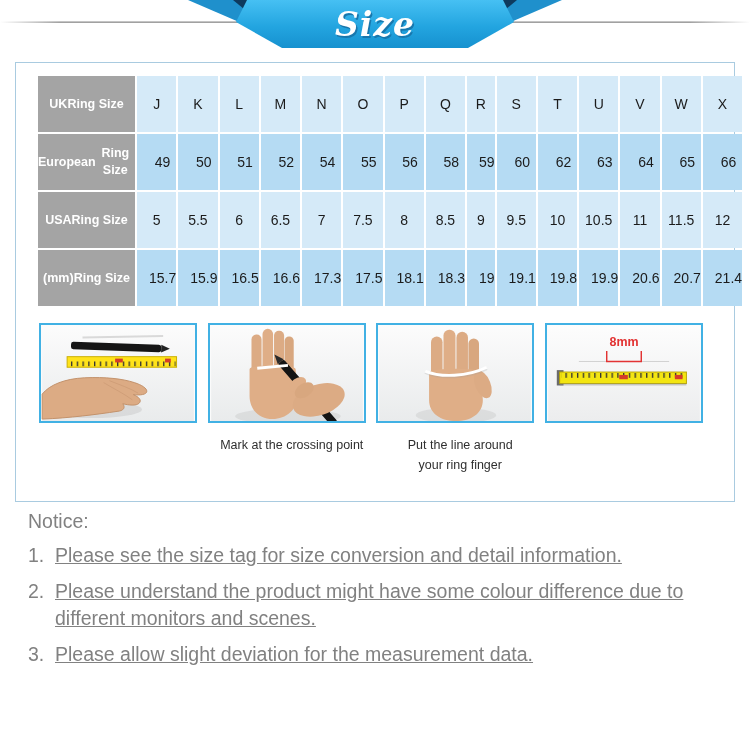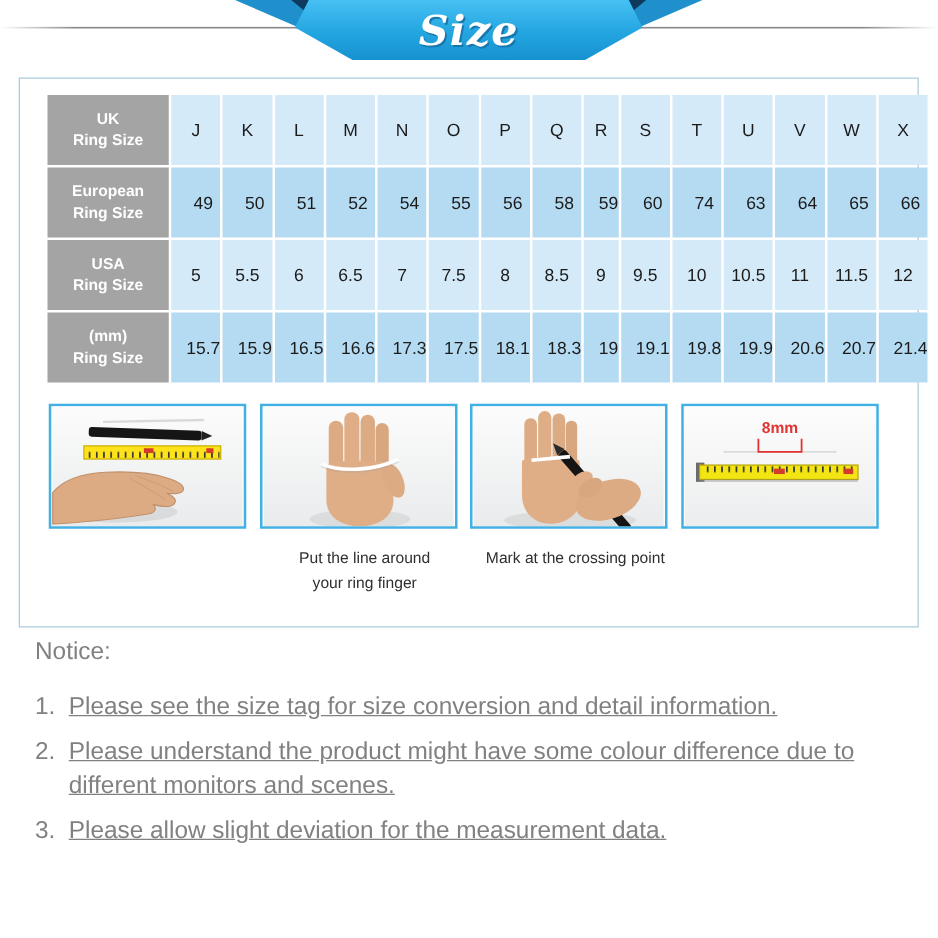--- a/index.html
+++ b/index.html
@@ -12,37 +12,37 @@
 
   
   .panel { position: absolute; left: 15px; top: 62px; width: 720px; height: 440px;
            border: 1.5px solid #a9cbe0; background: #fff; }
 
   
   .size-table { position: absolute; left: 22px; top: 13px; width: 688px;
                 display: grid; grid-template-columns: 97px repeat(15, 1fr);
                 grid-auto-rows: 56px; gap: 2px; }
   .tcell { display: flex; align-items: center; justify-content: center; }
-  .label-cell { flex-direction: column; background: #a4a4a4; color: #fff;
+  .label-cell { flex-direction: row; background: #a4a4a4; color: #fff;
                 font-weight: bold; font-size: 12.5px; line-height: 1.35; text-align: center; }
   .val { font-size: 14px; color: #1b1b1b; }
   .val.light { background: #d5eaf8; }
   .val.dark  { background: #b5dbf3; padding-left: 12px; }
 
   
   .instructions { position: absolute; left: 23px; top: 260px; width: 674px;
                   display: flex; justify-content: space-between; }
   .step { width: 172px; }
   .photo { width: 158px; height: 100px; border: 2px solid #41b1e4; background: #fbfbfb; }
   .caption { margin-top: 8px; text-align: center; font-size: 12.5px; color: #2f2f2f; line-height: 1.6; }
 
   
   .notice { position: absolute; left: 28px; top: 510px; width: 700px;
             color: #818181; font-size: 19.5px; }
-  .notice-title { margin-bottom: 19px; }
+  .notice-title { margin-bottom: 9px; }
   .notice-item { display: flex; margin-bottom: 8px; line-height: 1.42; }
   .notice-num { width: 27px; flex-shrink: 0; }
   .notice-txt { flex: 1; text-decoration: underline; }
 </style>
 </head>
 <body>
 
 <div class="page">
 
   <svg class="banner-svg" width="750" height="56" viewBox="0 0 750 56">
@@ -98,21 +98,21 @@
         <div class="tcell val dark">49</div>
         <div class="tcell val dark">50</div>
         <div class="tcell val dark">51</div>
         <div class="tcell val dark">52</div>
         <div class="tcell val dark">54</div>
         <div class="tcell val dark">55</div>
         <div class="tcell val dark">56</div>
         <div class="tcell val dark">58</div>
         <div class="tcell val dark">59</div>
         <div class="tcell val dark">60</div>
-        <div class="tcell val dark">74</div>
+        <div class="tcell val dark">62</div>
         <div class="tcell val dark">63</div>
         <div class="tcell val dark">64</div>
         <div class="tcell val dark">65</div>
         <div class="tcell val dark">66</div>
         <div class="tcell label-cell">
           <div>USA</div>
           <div>Ring Size</div>
         </div>
         <div class="tcell val light">5</div>
         <div class="tcell val light">5.5</div>
@@ -182,20 +182,57 @@
                      C101,75 104,78.5 101,81.5 C98,84.5 90,83.5 84,82
                      C87,86 85,89.5 78,90 C58,93 28,97 0,98 Z" fill="#dcab84" stroke="#c1906a" stroke-width="1"></path>
             <path d="M70,58 C80,62 92,66 100,71 M64,60 C74,66 86,72 94,78" stroke="#c1906a" stroke-width="0.8" fill="none" opacity="0.6"></path>
           </g>
         </svg>
       </div>
 
       <div class="step">
         <svg class="photo" viewBox="0 0 158 100">
           <defs>
+            <linearGradient id="pbg3" x1="0" y1="0" x2="0" y2="1">
+              <stop offset="0" stop-color="#fcfcfc"></stop>
+                <stop offset="1" stop-color="#e9ebec"></stop>
+            </linearGradient>
+          </defs>
+          <rect width="158" height="100" fill="url(#pbg3)"></rect>
+          <ellipse cx="80" cy="95" rx="55" ry="8" fill="#b9b9b9" opacity="0.3"></ellipse>
+          <g>
+            <rect x="42" y="10" width="10.5" height="40" rx="5" fill="#dcab84"></rect>
+            <rect x="53.5" y="4" width="11" height="46" rx="5.5" fill="#dfae87"></rect>
+            <rect x="65.5" y="6" width="10.5" height="44" rx="5" fill="#dcab84"></rect>
+            <rect x="76.5" y="12" width="9.5" height="37" rx="4.5" fill="#d8a77f"></rect>
+            <path d="M40,46 C40,41 88,41 88,46 L90,74 C90,88 78,98 64,98
+                     C50,98 40,88 40,74 Z" fill="#dfae87"></path>
+          </g>
+          <g>
+            <g transform="rotate(49 100 70)">
+              <rect x="58" y="66" width="86" height="8" rx="2.5" fill="#141414"></rect>
+              <polygon points="58,66 48,70 58,74" fill="#2a2a2a"></polygon>
+            </g>
+          </g>
+          <g>
+            <ellipse cx="112" cy="78" rx="28" ry="16" fill="#dcab84" transform="rotate(-18 112 78)"></ellipse>
+            <ellipse cx="90" cy="62" rx="10" ry="6.5" fill="#dfae87" transform="rotate(-35 90 62)"></ellipse>
+            <ellipse cx="97" cy="68" rx="11" ry="7" fill="#d8a77f" transform="rotate(-32 97 68)"></ellipse>
+          </g>
+          <path d="M48,45 L80,42" stroke="#ffffff" stroke-width="3"></path>
+        </svg>
+        <div class="caption">
+          <div>Mark at the crossing point</div>
+          <div></div>
+        </div>
+      </div>
+
+      <div class="step">
+        <svg class="photo" viewBox="0 0 158 100">
+          <defs>
             <linearGradient id="pbg2" x1="0" y1="0" x2="0" y2="1">
               <stop offset="0" stop-color="#fcfcfc"></stop>
                 <stop offset="1" stop-color="#e9ebec"></stop>
             </linearGradient>
           </defs>
           <rect width="158" height="100" fill="url(#pbg2)"></rect>
           <ellipse cx="80" cy="94" rx="42" ry="8" fill="#b9b9b9" opacity="0.3"></ellipse>
           <g>
             <rect x="54" y="12" width="12" height="44" rx="6" fill="#dcab84"></rect>
             <rect x="67" y="5" width="12.5" height="50" rx="6" fill="#dfae87"></rect>
@@ -204,57 +241,20 @@
             <path d="M52,50 C52,44 106,44 106,50 L108,78 C108,92 96,100 80,100
                      C64,100 52,92 52,78 Z" fill="#dfae87"></path>
             <ellipse cx="108" cy="62" rx="8" ry="15" fill="#dcab84" transform="rotate(-22 108 62)"></ellipse>
           </g>
           <path d="M48,49 C64,56 92,55 112,45" stroke="#9e9e9e" stroke-width="4" fill="none" opacity="0.25"></path>
           <path d="M48,48 C64,55 92,54 112,44" stroke="#ffffff" stroke-width="3" fill="none"></path>
         </svg>
         <div class="caption">
           <div>Put the line around</div>
           <div>your ring finger</div>
-        </div>
-      </div>
-
-      <div class="step">
-        <svg class="photo" viewBox="0 0 158 100">
-          <defs>
-            <linearGradient id="pbg3" x1="0" y1="0" x2="0" y2="1">
-              <stop offset="0" stop-color="#fcfcfc"></stop>
-                <stop offset="1" stop-color="#e9ebec"></stop>
-            </linearGradient>
-          </defs>
-          <rect width="158" height="100" fill="url(#pbg3)"></rect>
-          <ellipse cx="80" cy="95" rx="55" ry="8" fill="#b9b9b9" opacity="0.3"></ellipse>
-          <g>
-            <rect x="42" y="10" width="10.5" height="40" rx="5" fill="#dcab84"></rect>
-            <rect x="53.5" y="4" width="11" height="46" rx="5.5" fill="#dfae87"></rect>
-            <rect x="65.5" y="6" width="10.5" height="44" rx="5" fill="#dcab84"></rect>
-            <rect x="76.5" y="12" width="9.5" height="37" rx="4.5" fill="#d8a77f"></rect>
-            <path d="M40,46 C40,41 88,41 88,46 L90,74 C90,88 78,98 64,98
-                     C50,98 40,88 40,74 Z" fill="#dfae87"></path>
-          </g>
-          <g>
-            <g transform="rotate(49 100 70)">
-              <rect x="58" y="66" width="86" height="8" rx="2.5" fill="#141414"></rect>
-              <polygon points="58,66 48,70 58,74" fill="#2a2a2a"></polygon>
-            </g>
-          </g>
-          <g>
-            <ellipse cx="112" cy="78" rx="28" ry="16" fill="#dcab84" transform="rotate(-18 112 78)"></ellipse>
-            <ellipse cx="90" cy="62" rx="10" ry="6.5" fill="#dfae87" transform="rotate(-35 90 62)"></ellipse>
-            <ellipse cx="97" cy="68" rx="11" ry="7" fill="#d8a77f" transform="rotate(-32 97 68)"></ellipse>
-          </g>
-          <path d="M48,45 L80,42" stroke="#ffffff" stroke-width="3"></path>
-        </svg>
-        <div class="caption">
-          <div>Mark at the crossing point</div>
-          <div></div>
         </div>
       </div>
 
       <div class="step">
         <svg class="photo" viewBox="0 0 158 100">
           <defs>
             <linearGradient id="pbg4" x1="0" y1="0" x2="0" y2="1">
               <stop offset="0" stop-color="#fdfdfd"></stop>
                 <stop offset="1" stop-color="#ecedee"></stop>
             </linearGradient>

